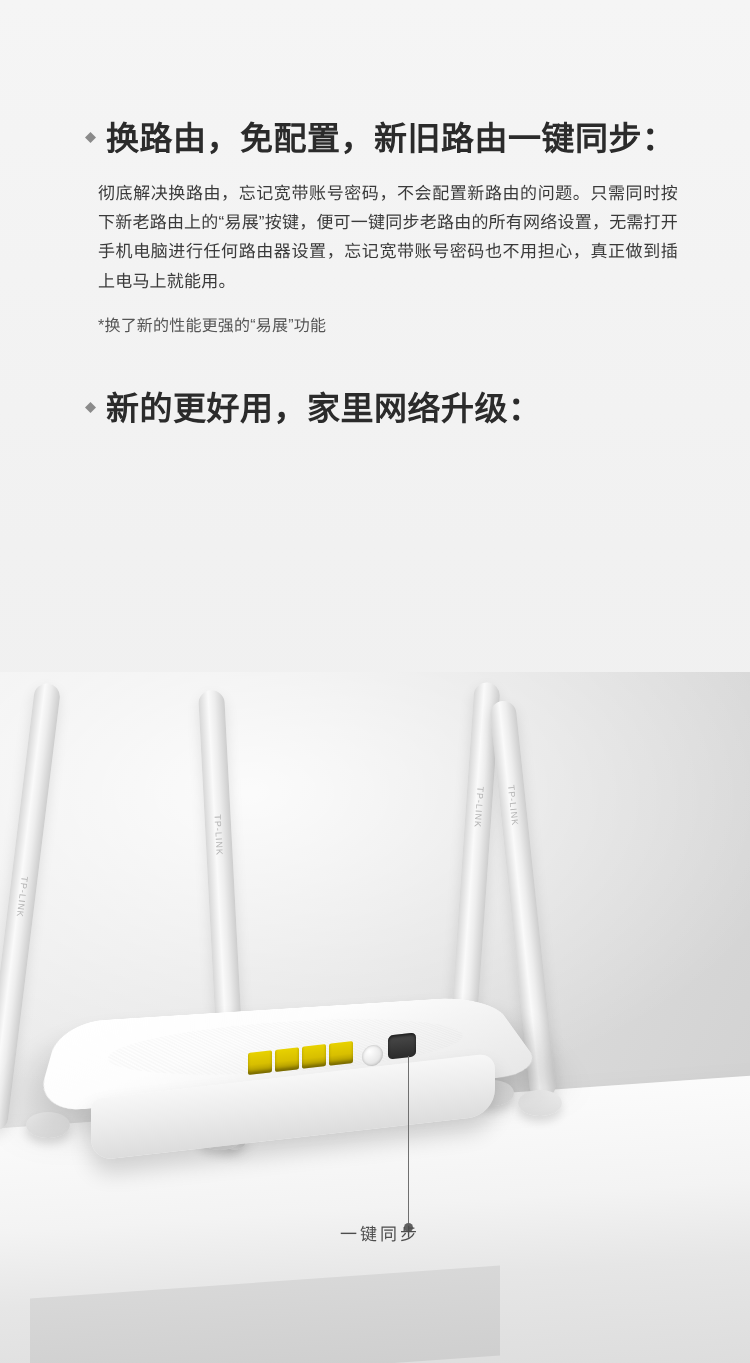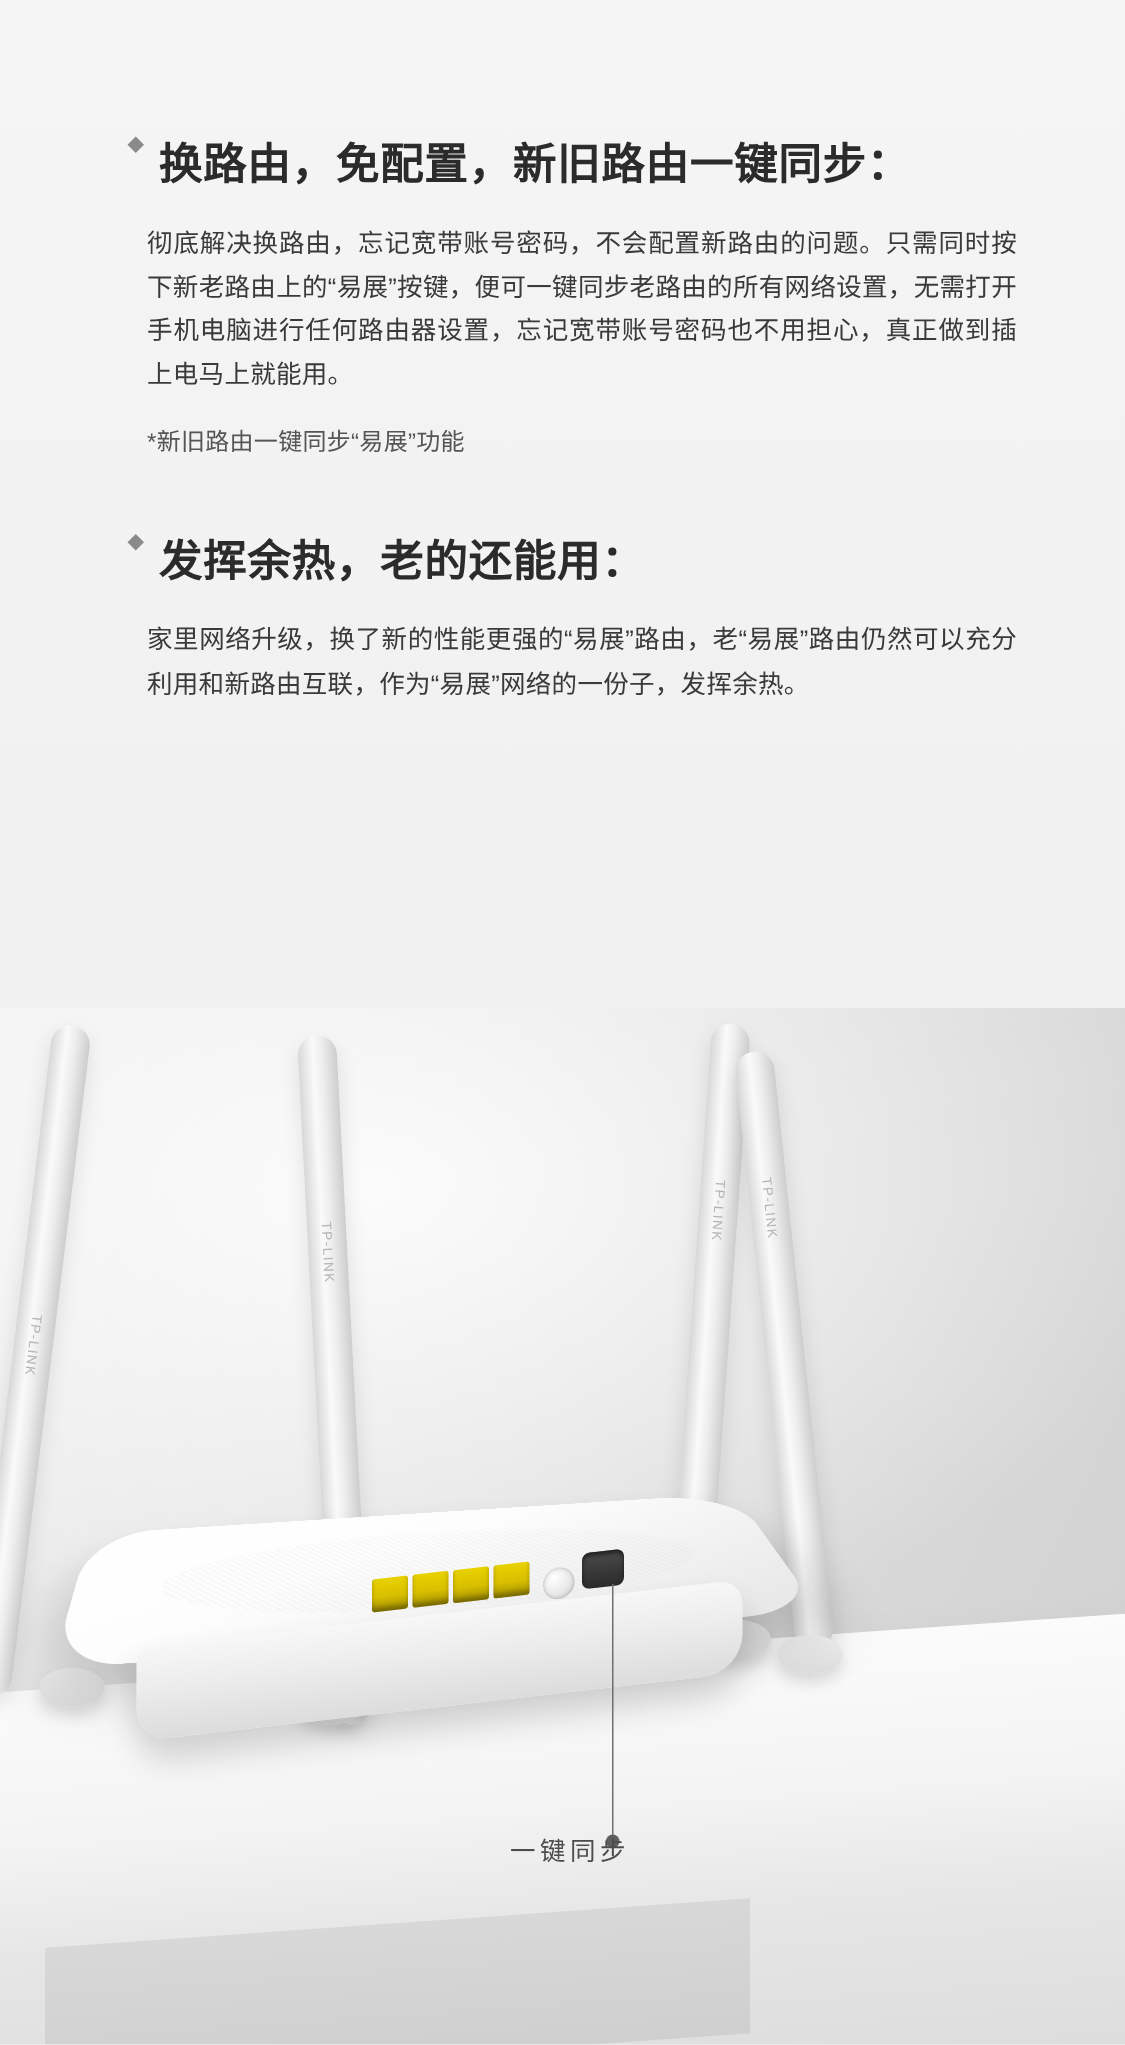--- a/index.html
+++ b/index.html
@@ -33,27 +33,28 @@
   }
   .section {
     padding: 0 68px 0 84px;
     box-sizing: border-box;
   }
   .section + .section {
     margin-top: 52px;
   }
   .heading {
     display: flex;
-    align-items: flex-start;
-    font-size: 29px;
+    align-items: center;
+    font-size: 33px;
     font-weight: bold;
     color: #2b2b2b;
     letter-spacing: 0.5px;
     line-height: 1.3;
     margin-bottom: 18px;
+    margin-top: 26px;
   }
   .heading .bullet {
     display: inline-block;
     width: 13px;
     height: 13px;
     margin-right: 9px;
     flex: none;
     position: relative;
     top: -2px;
   }
@@ -272,33 +273,32 @@
     <div class="section">
       <div class="heading">
         <span class="bullet">
           <svg width="13" height="13" viewBox="0 0 13 13" aria-hidden="true">
             <polygon points="6.5,1 12,6.5 6.5,12 1,6.5" fill="#8a8a8a"></polygon>
           </svg>
         </span>
         <span>换路由，免配置，新旧路由一键同步：</span>
       </div>
       <div class="body-text">彻底解决换路由，忘记宽带账号密码，不会配置新路由的问题。只需同时按下新老路由上的“易展”按键，便可一键同步老路由的所有网络设置，无需打开手机电脑进行任何路由器设置，忘记宽带账号密码也不用担心，真正做到插上电马上就能用。</div>
-      <div class="note">*新旧路由一键同步“易展”功能</div>
+      <div class="note">*换了新的性能更强的“易展”功能</div>
     </div>
 
     <div class="section">
       <div class="heading">
         <span class="bullet">
           <svg width="13" height="13" viewBox="0 0 13 13" aria-hidden="true">
             <polygon points="6.5,1 12,6.5 6.5,12 1,6.5" fill="#8a8a8a"></polygon>
           </svg>
         </span>
-        <span>发挥余热，老的还能用：</span>
+        <span>新的更好用，家里网络升级：</span>
       </div>
-      <div class="body-text">家里网络升级，换了新的性能更强的“易展”路由，老“易展”路由仍然可以充分利用和新路由互联，作为“易展”网络的一份子，发挥余热。</div>
     </div>
 
   </div>
 
   <div class="photo">
     <div class="wall"></div>
     <div class="desk-shadow"></div>
     <div class="desk"></div>
     <div class="desk-edge"></div>
 

